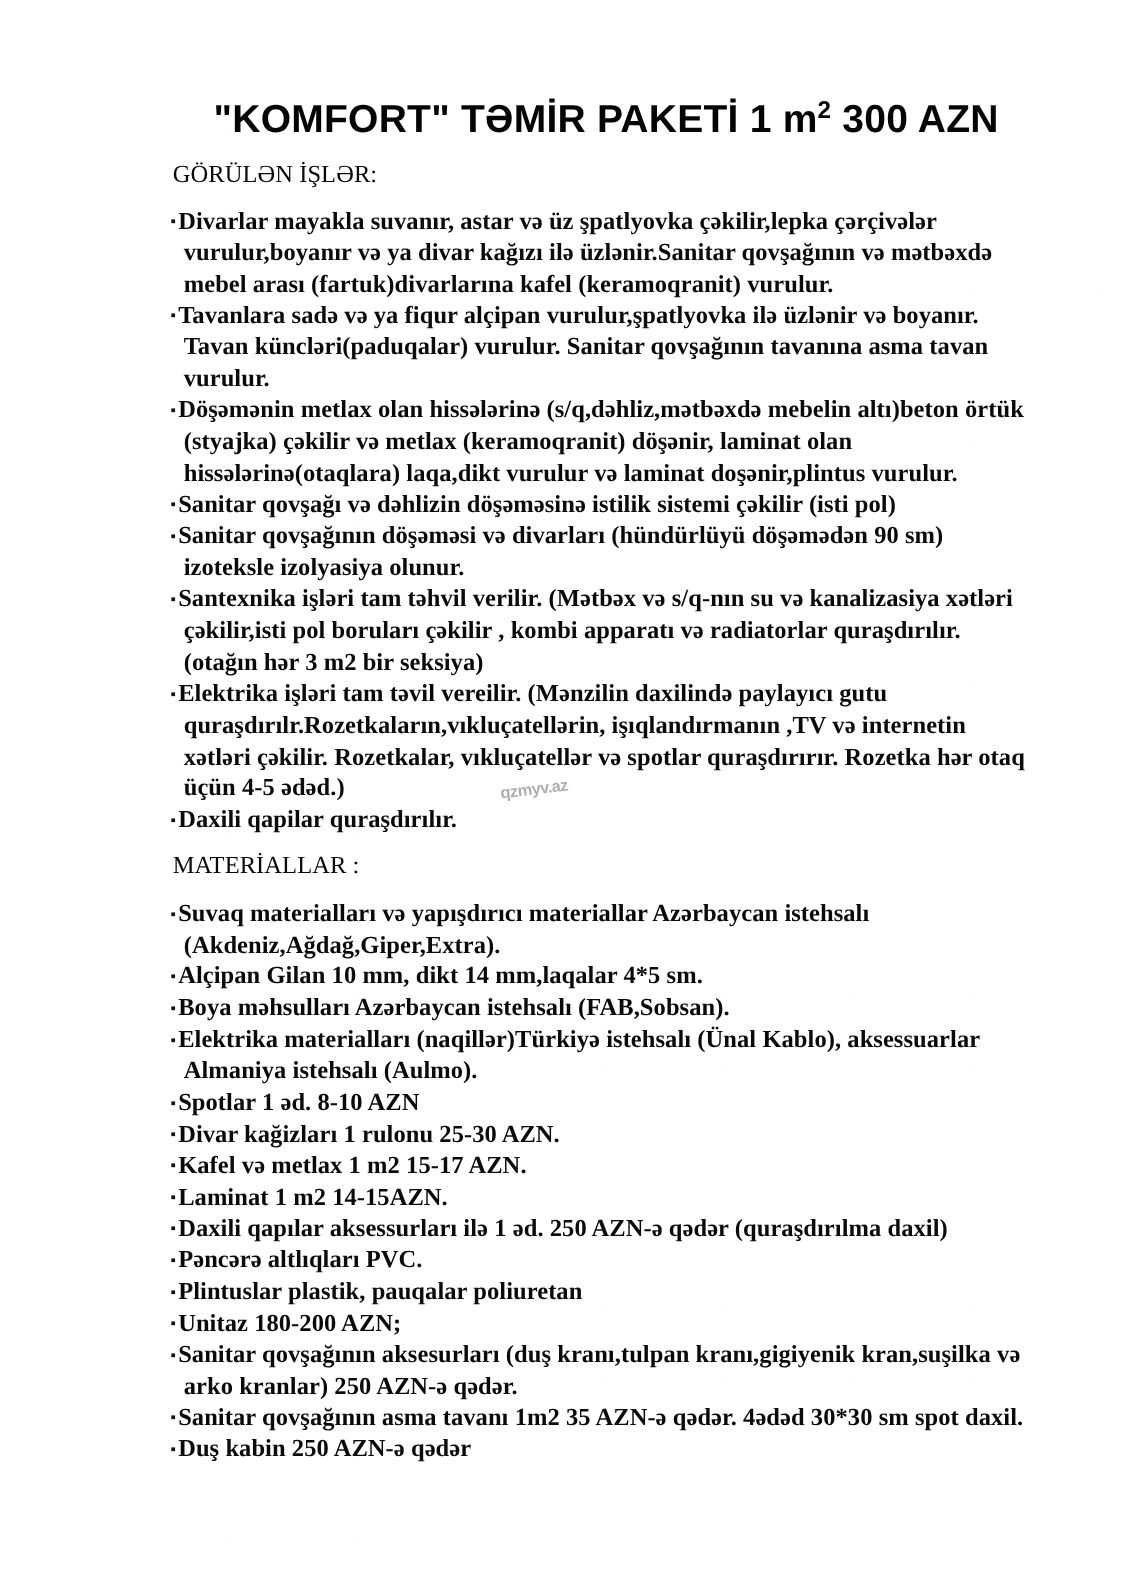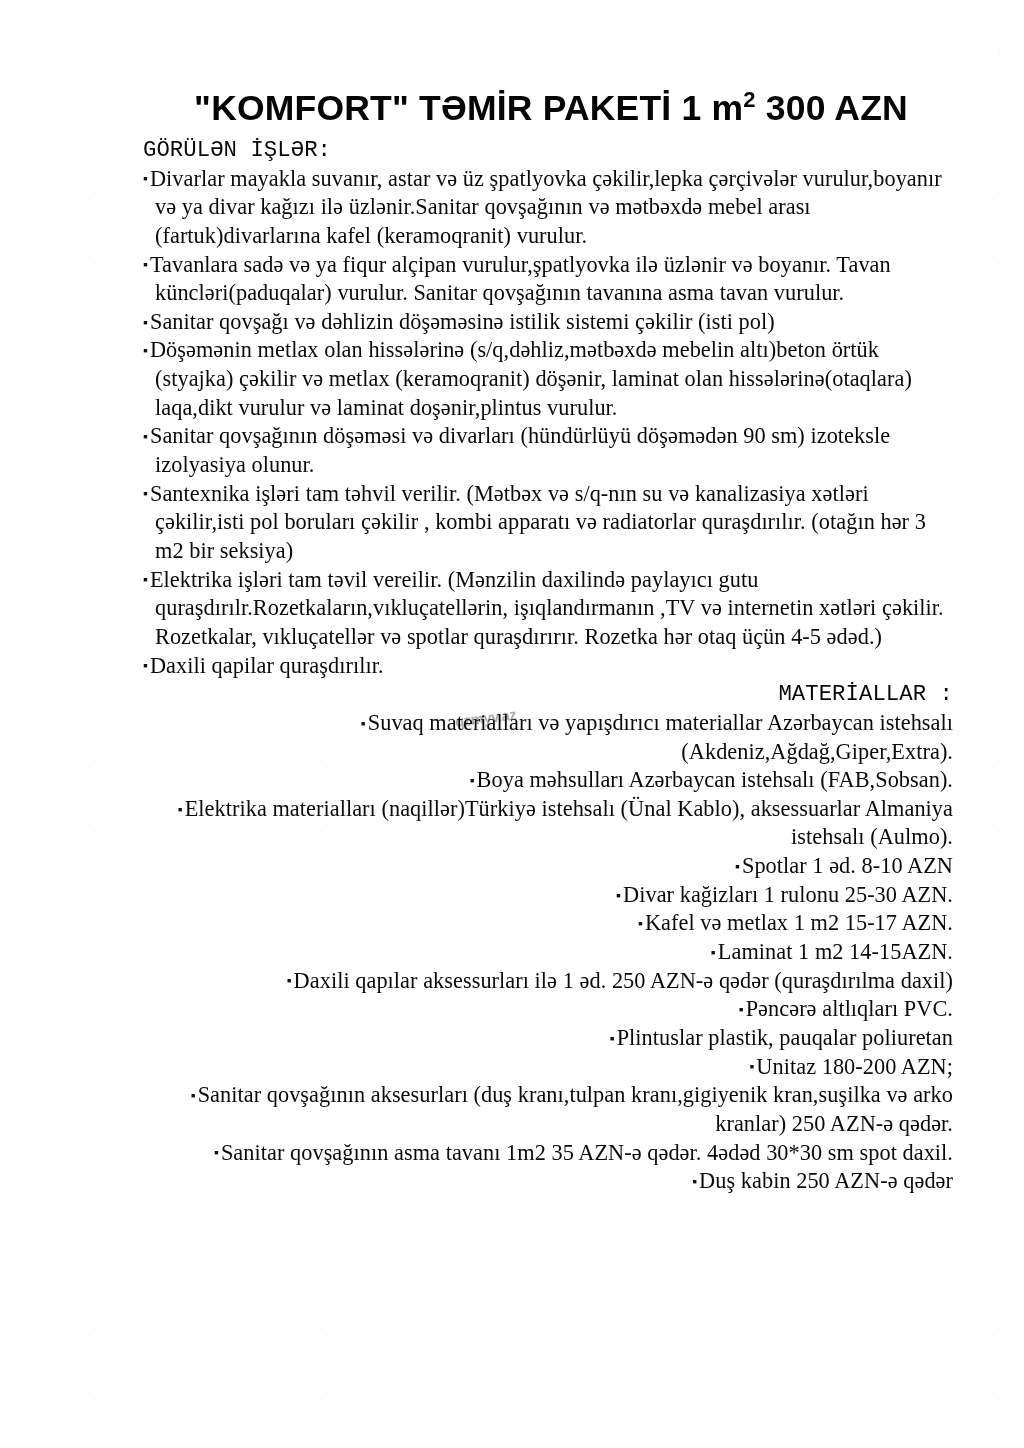--- a/index.html
+++ b/index.html
@@ -48,31 +48,31 @@
   .doc-title .sup {
     font-size: 0.62em;
     vertical-align: super;
     line-height: 0;
   }
 
   
   .section-heading {
     font-size: 22.3px;
     line-height: 1.29;
-    margin: 0;
+    margin: 14px;
     color: #0a0a0a;
     letter-spacing: 0.05px;
-    font-family: Liberation Mono, monospace;
   }
 
   
   .items {
     list-style: none;
-    margin: 0;
+    margin: 12px;
     padding: 0;
+    font-weight: bold;
   }
   .item {
     font-size: 22.3px;
     line-height: 1.285;
     margin: 0;
     padding: 0 0 0 12px;
     position: relative;
     text-indent: -12px;
     color: #0a0a0a;
     letter-spacing: 0.05px;
@@ -81,21 +81,21 @@
     font-size: 0.62em;
     vertical-align: 0.16em;
     padding-right: 2px;
     color: #111;
   }
   .item .txt {
     text-indent: 0;
   }
 
   
-  .block + .block { margin-top: 0; text-align: right; }
+  .block + .block { margin-top: 0; }
 
   
   .watermark {
     position: absolute;
     left: 455px;
     top: 713px;
     font-family: "Liberation Sans", "DejaVu Sans", sans-serif;
     font-size: 15px;
     font-weight: bold;
     letter-spacing: -0.5px;
@@ -128,33 +128,34 @@
 
   <div class="content">
 
     <h1 class="doc-title"><span>"KOMFORT"  TƏMİR PAKETİ 1 m</span><span class="sup">2</span><span> 300 AZN</span></h1>
 
     <div class="block">
       <div class="section-heading">GÖRÜLƏN İŞLƏR:</div>
       <ul class="items">
         <li class="item"><span class="bullet">▪</span><span class="txt">Divarlar mayakla suvanır, astar və üz şpatlyovka çəkilir,lepka çərçivələr vurulur,boyanır və ya divar kağızı ilə üzlənir.Sanitar qovşağının və mətbəxdə mebel arası (fartuk)divarlarına kafel (keramoqranit) vurulur.</span></li>
         <li class="item"><span class="bullet">▪</span><span class="txt">Tavanlara sadə və ya fiqur alçipan vurulur,şpatlyovka ilə üzlənir və boyanır. Tavan küncləri(paduqalar) vurulur. Sanitar qovşağının tavanına asma tavan vurulur.</span></li>
+        <li class="item"><span class="bullet">▪</span><span class="txt">Döşəmənin metlax olan hissələrinə (s/q,dəhliz,mətbəxdə mebelin altı)beton örtük (styajka) çəkilir və metlax (keramoqranit) döşənir, laminat olan hissələrinə(otaqlara) laqa,dikt  vurulur və laminat doşənir,plintus vurulur.</span></li>
         <li class="item"><span class="bullet">▪</span><span class="txt">Sanitar qovşağı və dəhlizin döşəməsinə istilik sistemi çəkilir (isti pol)</span></li>
-        <li class="item"><span class="bullet">▪</span><span class="txt">Döşəmənin metlax olan hissələrinə (s/q,dəhliz,mətbəxdə mebelin altı)beton örtük (styajka) çəkilir və metlax (keramoqranit) döşənir, laminat olan hissələrinə(otaqlara) laqa,dikt  vurulur və laminat doşənir,plintus vurulur.</span></li>
         <li class="item"><span class="bullet">▪</span><span class="txt">Sanitar qovşağının döşəməsi və divarları (hündürlüyü döşəmədən 90 sm) izoteksle izolyasiya olunur.</span></li>
         <li class="item"><span class="bullet">▪</span><span class="txt">Santexnika işləri tam təhvil verilir. (Mətbəx və s/q-nın su və kanalizasiya xətləri çəkilir,isti pol boruları çəkilir , kombi apparatı və radiatorlar quraşdırılır. (otağın hər 3 m2 bir seksiya)</span></li>
         <li class="item"><span class="bullet">▪</span><span class="txt">Elektrika işləri tam təvil vereilir. (Mənzilin daxilində paylayıcı gutu quraşdırılr.Rozetkaların,vıkluçatellərin, işıqlandırmanın ,TV və internetin xətləri çəkilir. Rozetkalar, vıkluçatellər və spotlar quraşdırırır. Rozetka hər otaq üçün 4-5 ədəd.)</span></li>
         <li class="item"><span class="bullet">▪</span><span class="txt">Daxili qapilar quraşdırılır.</span></li>
       </ul>
     </div>
 
     <div class="block">
       <div class="section-heading">MATERİALLAR :</div>
       <ul class="items">
         <li class="item"><span class="bullet">▪</span><span class="txt">Suvaq materialları və yapışdırıcı materiallar Azərbaycan istehsalı (Akdeniz,Ağdağ,Giper,Extra).</span></li>
+        <li class="item"><span class="bullet">▪</span><span class="txt">Alçipan Gilan 10 mm, dikt  14 mm,laqalar 4*5 sm.</span></li>
         <li class="item"><span class="bullet">▪</span><span class="txt">Boya məhsulları Azərbaycan istehsalı (FAB,Sobsan).</span></li>
         <li class="item"><span class="bullet">▪</span><span class="txt">Elektrika materialları (naqillər)Türkiyə istehsalı (Ünal Kablo), aksessuarlar Almaniya istehsalı (Aulmo).</span></li>
         <li class="item"><span class="bullet">▪</span><span class="txt">Spotlar  1 əd. 8-10 AZN</span></li>
         <li class="item"><span class="bullet">▪</span><span class="txt">Divar kağizları 1 rulonu 25-30 AZN.</span></li>
         <li class="item"><span class="bullet">▪</span><span class="txt">Kafel və metlax 1 m2 15-17 AZN.</span></li>
         <li class="item"><span class="bullet">▪</span><span class="txt">Laminat  1 m2 14-15AZN.</span></li>
         <li class="item"><span class="bullet">▪</span><span class="txt">Daxili qapılar aksessurları ilə 1 əd. 250 AZN-ə qədər (quraşdırılma daxil)</span></li>
         <li class="item"><span class="bullet">▪</span><span class="txt">Pəncərə altlıqları PVC.</span></li>
         <li class="item"><span class="bullet">▪</span><span class="txt">Plintuslar plastik, pauqalar poliuretan</span></li>
         <li class="item"><span class="bullet">▪</span><span class="txt">Unitaz 180-200 AZN;</span></li>

